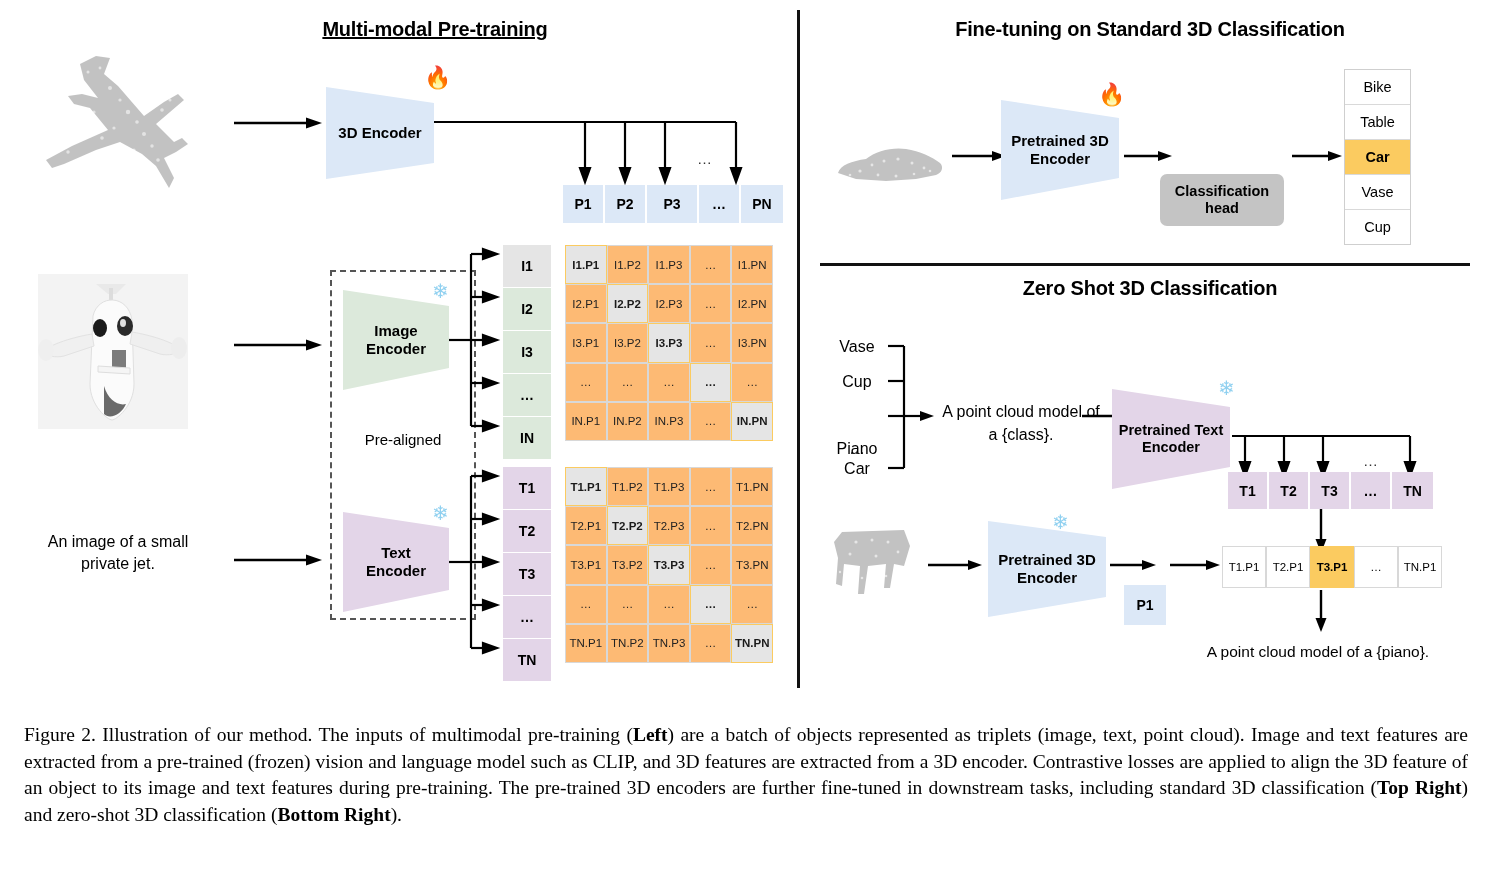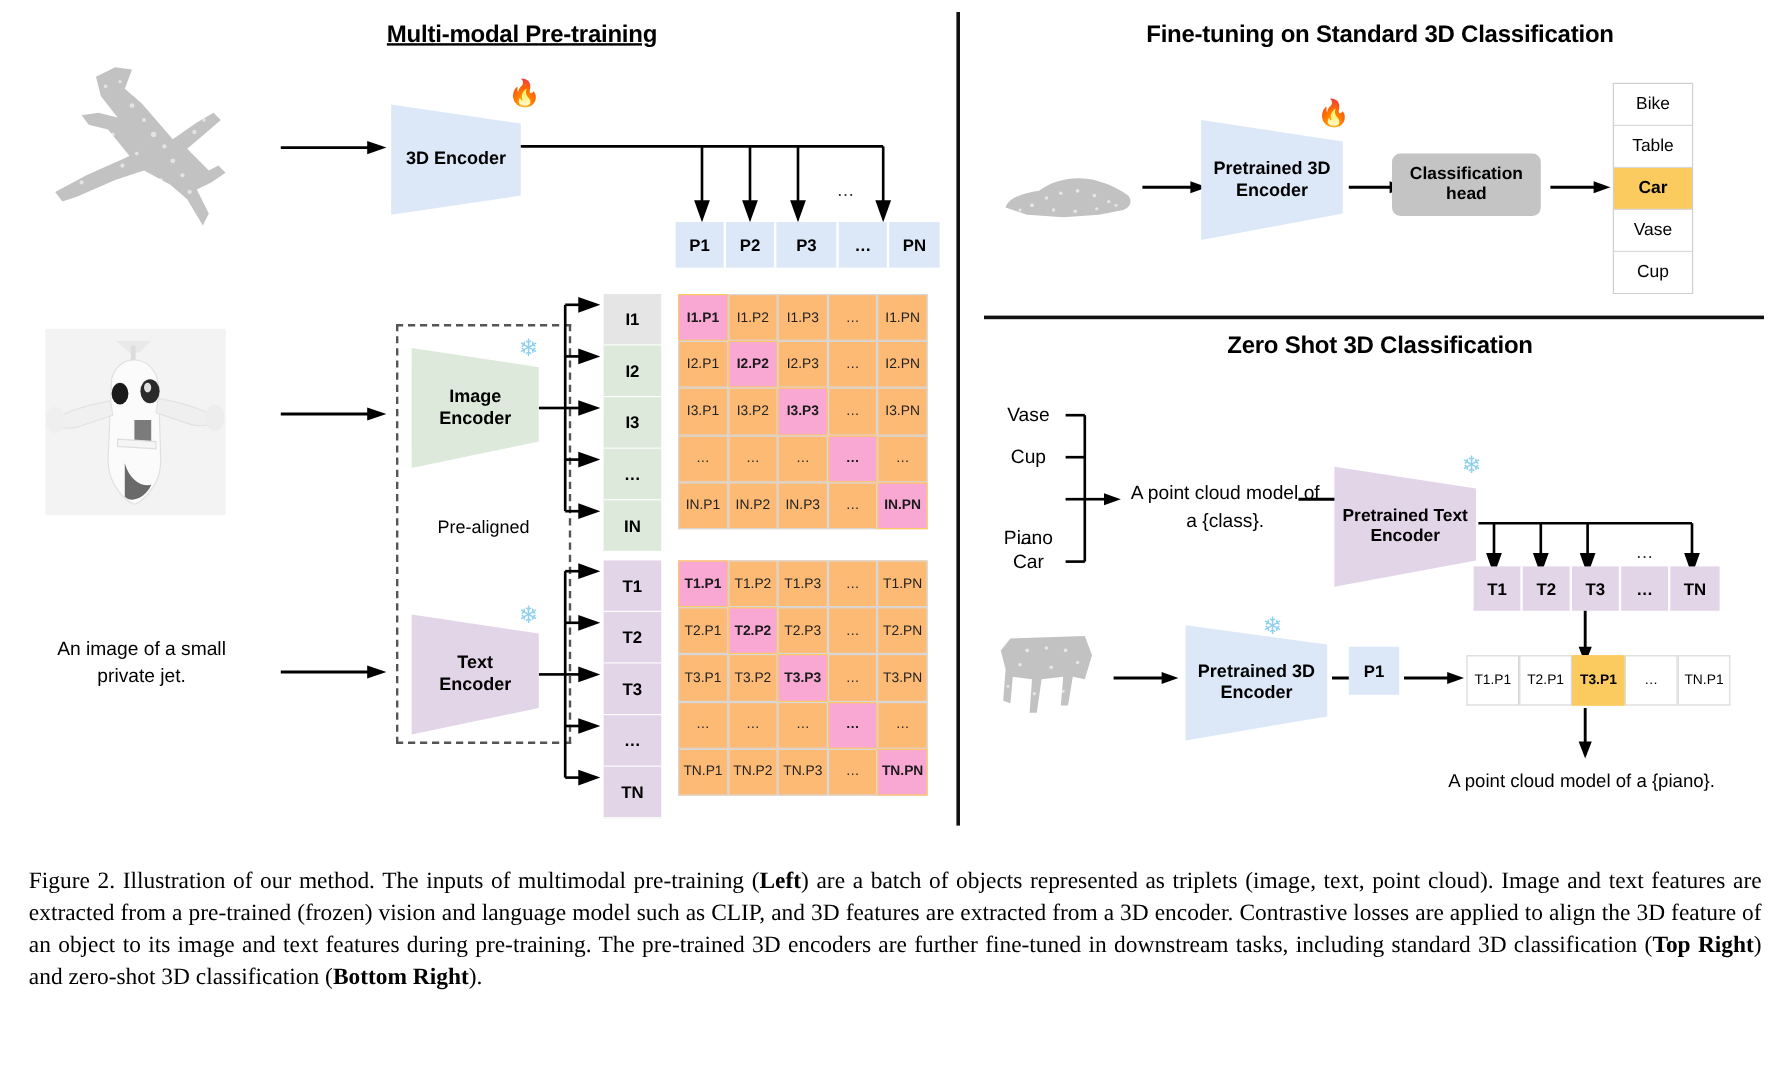--- a/index.html
+++ b/index.html
@@ -10,28 +10,28 @@
   .panel-title{font-weight:bold;font-size:20px;text-align:center;letter-spacing:-0.2px;}
 
   .divider-v{position:absolute;background:#111;width:2.5px;}
   .divider-h{position:absolute;background:#111;height:2.5px;}
 
   
   .trap{position:absolute;display:flex;align-items:center;justify-content:center;text-align:center;font-weight:bold;line-height:1.15;}
   .trap .tlabel{position:relative;z-index:2;}
   .trap .shape{position:absolute;left:0;top:0;width:100%;height:100%;z-index:1;}
 
-  .box{position:absolute;display:flex;align-items:center;justify-content:center;text-align:center;box-sizing:border-box;}
+  .box{position:absolute;display:flex;align-items:center;justify-content:center;text-align:center;box-sizing:border-box;margin-top:46px;}
 
   .cellrow{position:absolute;display:flex;}
   .cell{box-sizing:border-box;display:flex;align-items:center;justify-content:center;text-align:center;}
 
   .matrix{position:absolute;display:grid;}
   .mcell{box-sizing:border-box;display:flex;align-items:center;justify-content:center;border:1px solid #d8d8d8;background:#fdba74;font-size:11.5px;color:#222;}
-  .mcell.hl{background:#f9a8d4;font-weight:bold;color:#1a1a1a;border-color:#FBCB60;}
+  .mcell.hl{background:#e5e5e5;font-weight:bold;color:#1a1a1a;border-color:#FBCB60;}
 
   .labelcol{position:absolute;display:flex;flex-direction:column;}
   .lcell{box-sizing:border-box;display:flex;align-items:center;justify-content:center;font-weight:bold;font-size:14px;border-bottom:1.5px solid #fff;}
 
   .dashed{position:absolute;border:2px dashed #555;box-sizing:border-box;}
 
   .txt{position:absolute;}
 
   .caption{position:absolute;font-family:"Liberation Serif",serif;font-size:19.5px;line-height:26.5px;color:#000;text-align:justify;}
   .caption b{font-weight:bold;}

